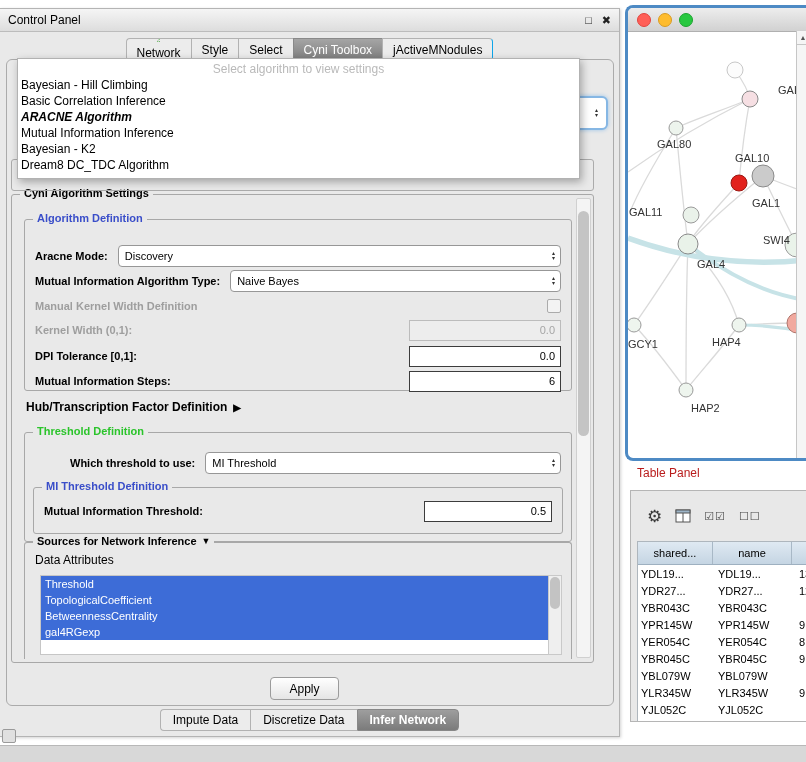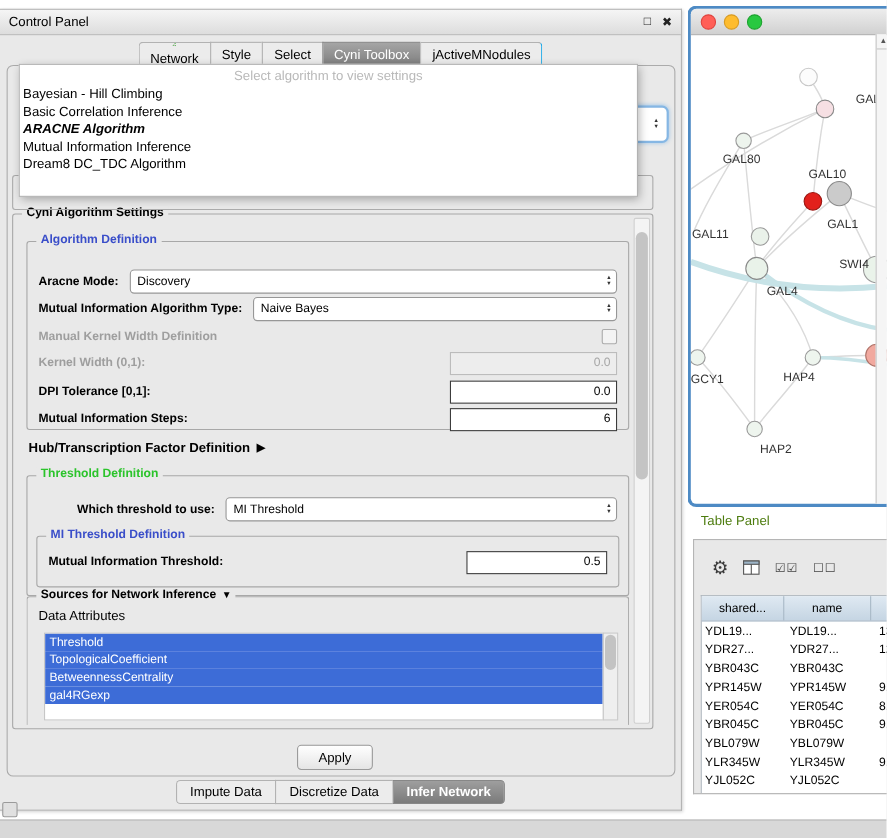--- a/index.html
+++ b/index.html
@@ -109,21 +109,21 @@
   .light.yellow{background:#febc2e;border:1px solid #d89b22;}
   .light.green{background:#28c840;border:1px solid #1da32f;}
   .net-canvas{display:block;}
   .net-canvas text{font-family:"Liberation Sans",sans-serif;font-size:11px;fill:#333;}
   .net-scrollbar{position:absolute;right:0;top:23px;bottom:0;width:12px;background:#f5f5f5;
     border-left:1px solid #c6c6c6;}
   .net-scroll-btn{height:13px;border-bottom:1px solid #c6c6c6;font-size:7px;line-height:13px;
     text-align:center;color:#555;}
 
   
-  .table-panel-label{position:absolute;left:637px;top:466px;font-size:12px;color:#4d7c0f;}
+  .table-panel-label{position:absolute;left:637px;top:466px;font-size:12px;color:#b91c1c;}
   .table-window{position:absolute;left:630px;top:490px;width:176px;height:230px;background:#e8e8e8;
     border:1px solid #b5b5b5;border-right:none;overflow:hidden;}
   .table-toolbar{position:absolute;left:0;top:6px;height:38px;display:flex;align-items:center;
     gap:13px;padding-left:16px;color:#3a3a3a;}
   .gear-icon{font-size:17px;}
   .pair-icon{font-size:11px;letter-spacing:1px;color:#444;}
   .data-table{position:absolute;left:6px;top:50px;width:170px;height:180px;background:#fff;
     border:1px solid #aeb6bd;border-right:none;font-size:11px;}
   .thead{display:flex;height:22px;background:linear-gradient(#dfe9f2,#c5d5e3);
     border-bottom:1px solid #9eb0c0;}
@@ -186,20 +186,21 @@
       <span>▾</span>
     </span>
   </div>
 
   <div class="algo-popup">
     <div class="placeholder">Select algorithm to view settings</div>
     <div class="item">Bayesian - Hill Climbing</div>
     <div class="item">Basic Correlation Inference</div>
     <div class="item bold">ARACNE Algorithm</div>
     <div class="item">Mutual Information Inference</div>
+    <div class="item">Bayesian - K2</div>
     <div class="item">Dream8 DC_TDC Algorithm</div>
   </div>
 
   <div class="group settings-group">
     <span class="legend">Cyni Algorithm Settings</span>
 
     <div class="v-scrollbar">
       <div class="thumb"></div>
     </div>
 

